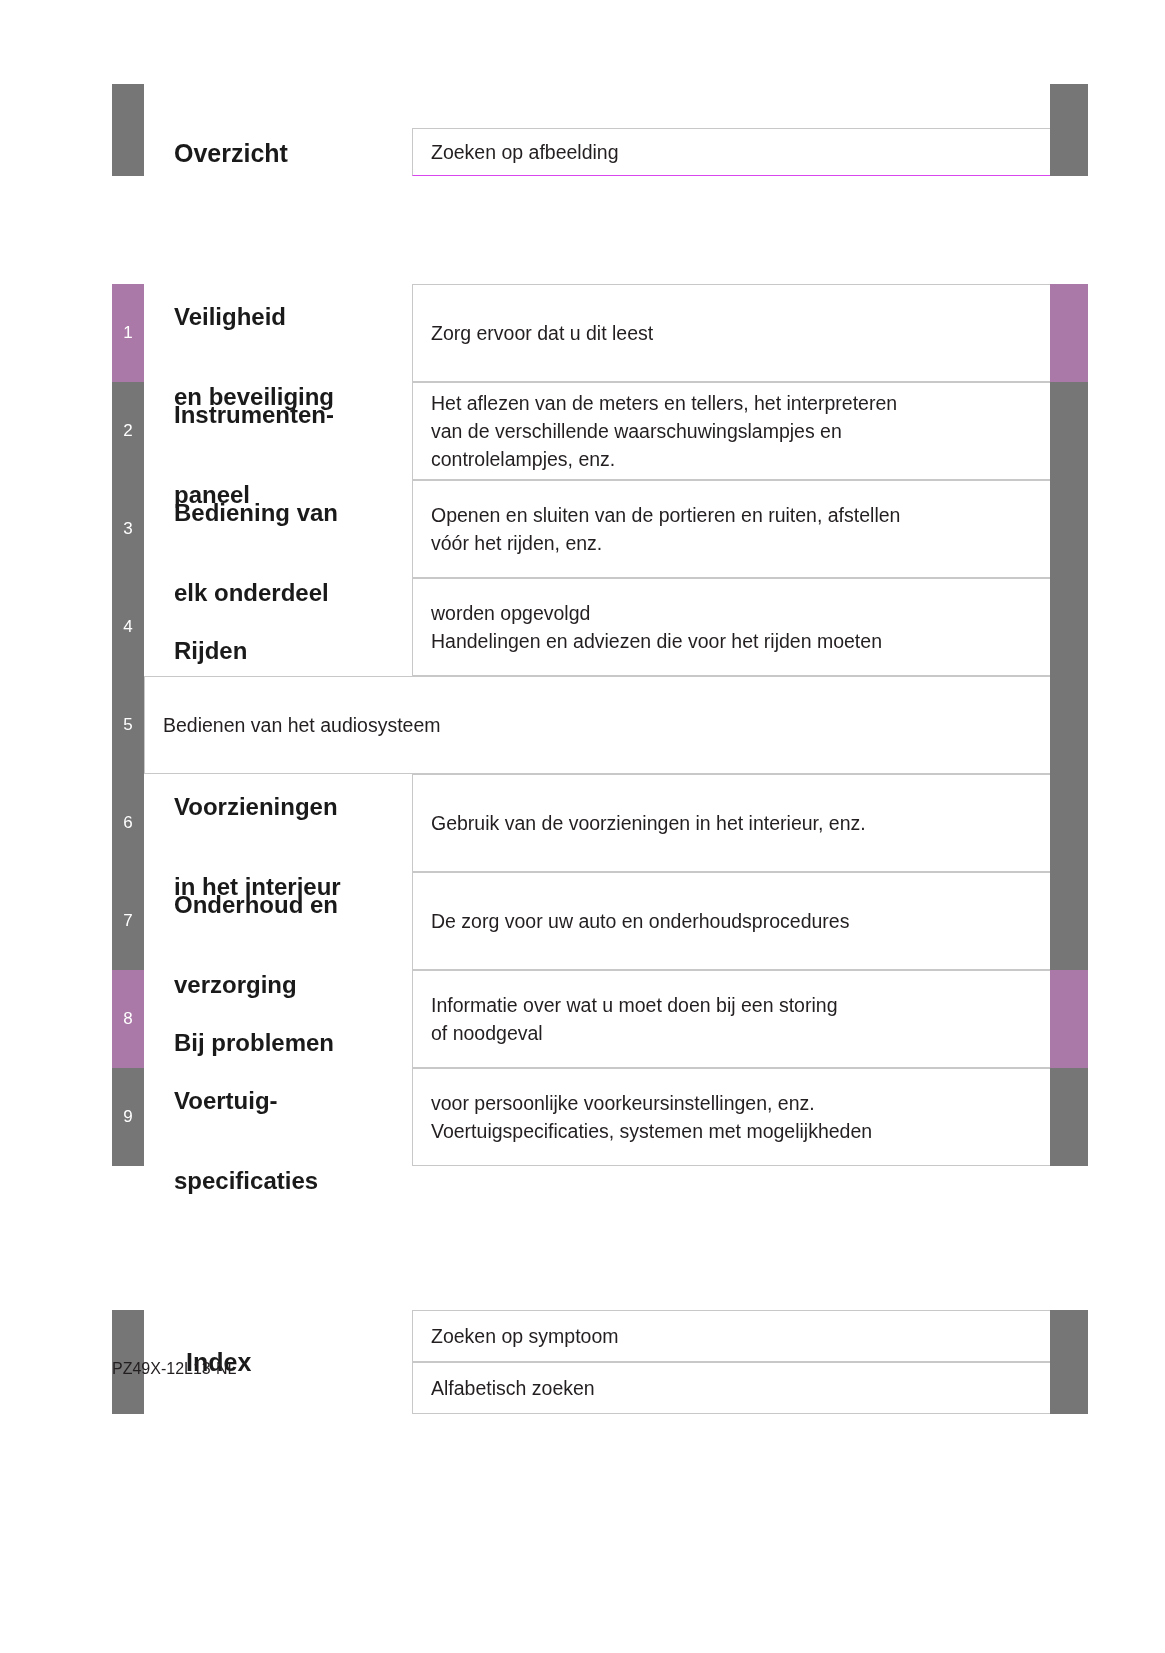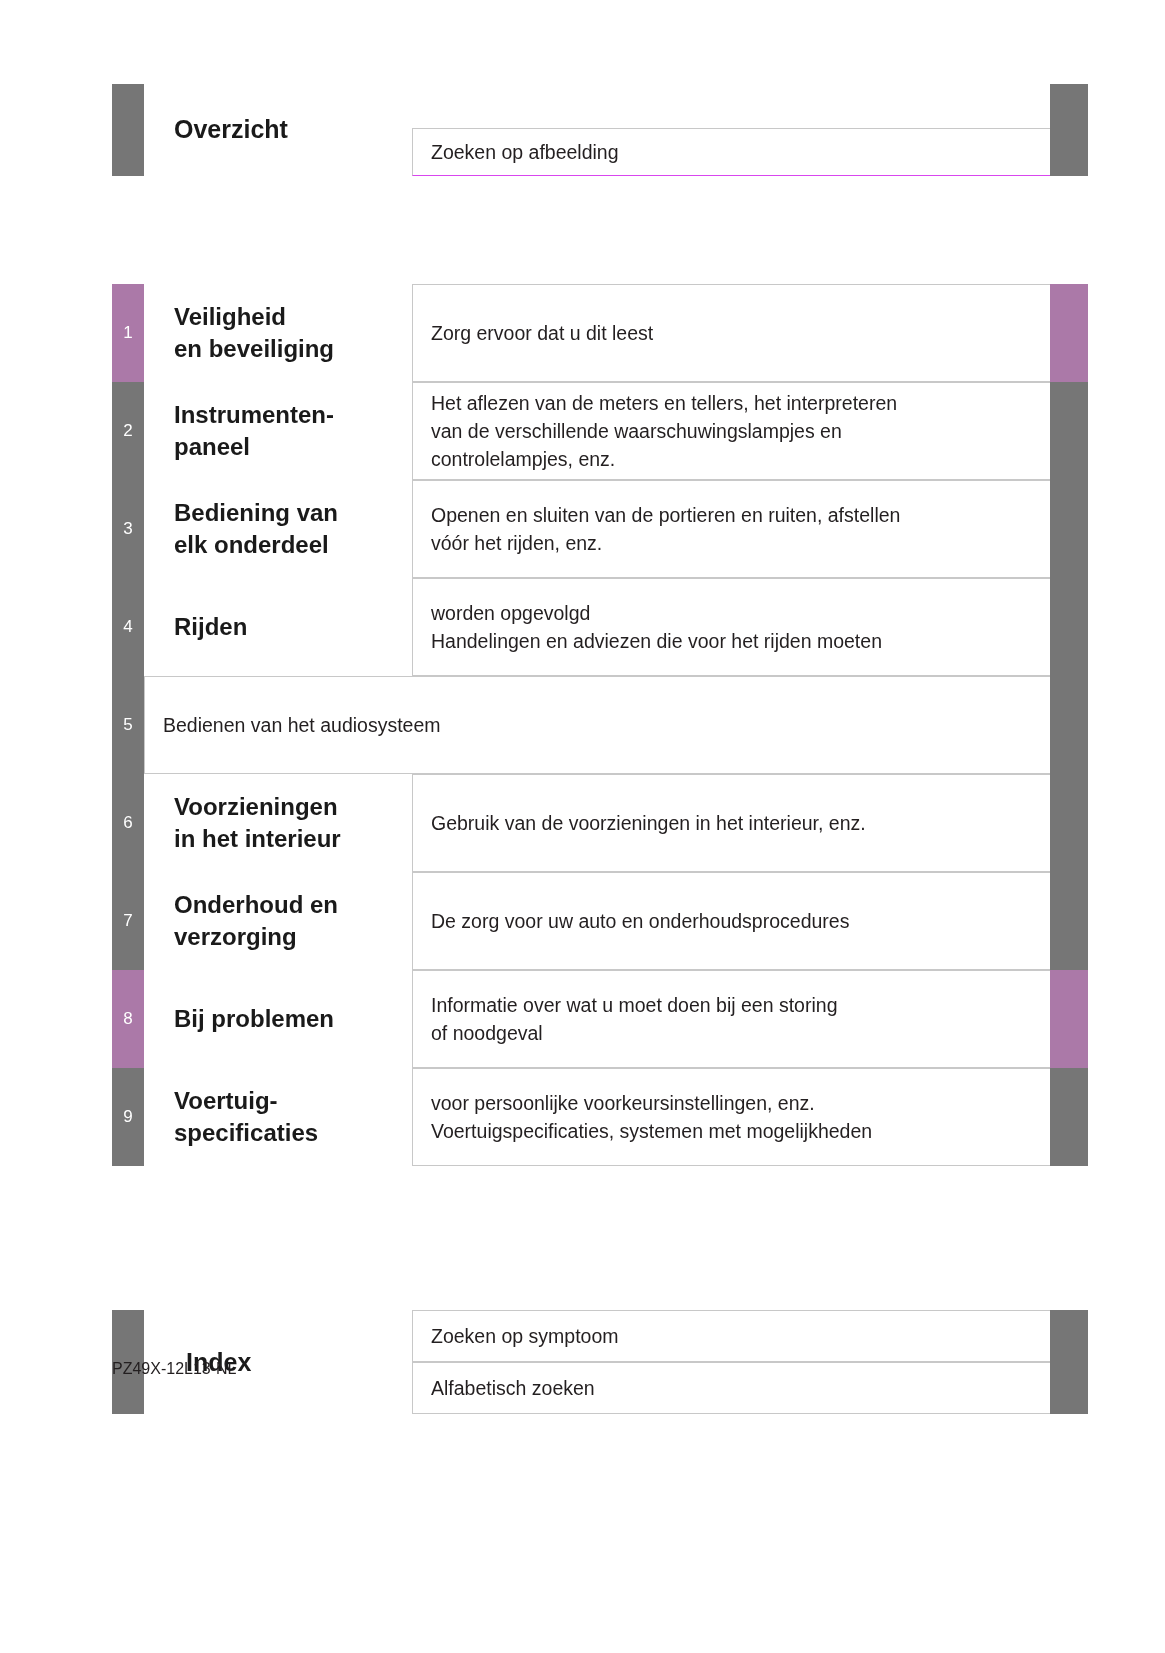--- a/index.html
+++ b/index.html
@@ -50,21 +50,21 @@
     padding-left: 30px;
     box-sizing: border-box;
     display: flex;
     flex-direction: column;
     justify-content: center;
     font-size: 24px;
     font-weight: bold;
     line-height: 1.33;
     color: #1a1a1a;
   }
-  .title-cell .t-line { display: block; white-space: pre; }
+  .title-cell .t-line { display: block; white-space: pre; margin-top: 48px; }
 
   .desc-cell {
     flex: 1 1 auto;
     border: 1px solid #c8c8c8;
     border-right: none;
     box-sizing: border-box;
     display: flex;
     flex-direction: column;
     justify-content: center;
     padding: 10px 18px;

